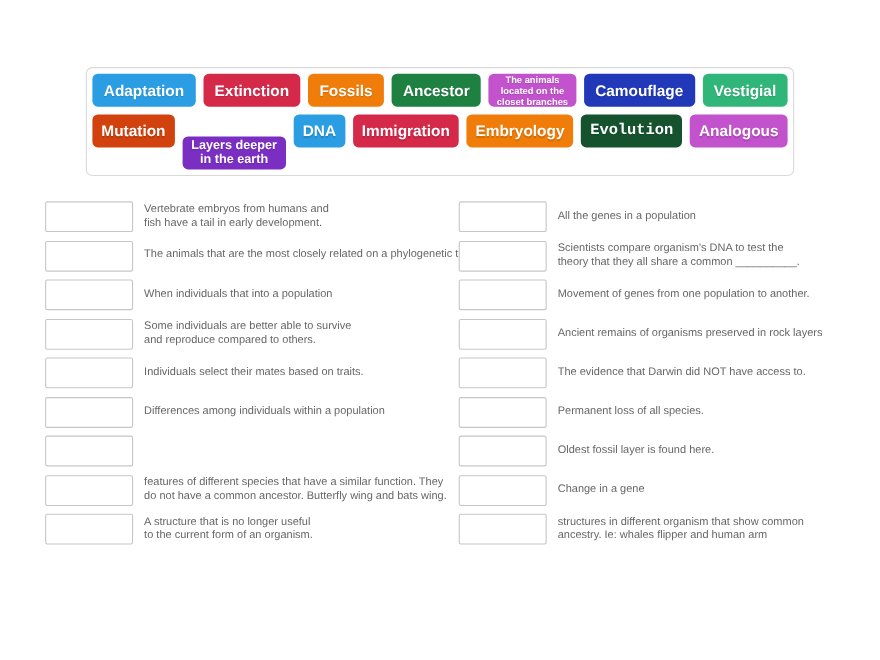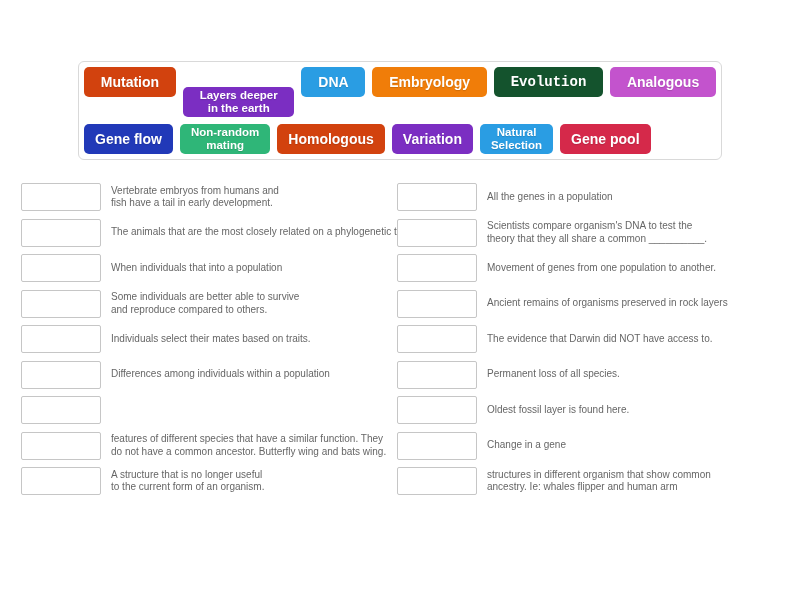--- a/index.html
+++ b/index.html
@@ -32,21 +32,21 @@
     cursor: pointer;
   }
   .grow .tile { flex: 1 1 auto; }
   .tile.small2 { font-size: 11.5px; line-height: 1.12; }
   .tile.small3 { font-size: 8.5px; line-height: 1.18; padding: 2px 5px; }
   .row3 .tile { padding: 2px 11px; }
 
   
   .defs {
     position: absolute;
-    left: 21px; top: 183px;
+    left: 41px; top: 183px;
     display: flex;
     gap: 8px;
   }
   .def-col { width: 368px; }
   .def-col.right { width: 382px; }
   .def-row {
     display: flex;
     align-items: center;
     min-height: 28px;
     margin-bottom: 7.5px;
@@ -64,37 +64,39 @@
     line-height: 12.5px;
     color: #666666;
     white-space: pre;
   }
 </style>
 </head>
 <body>
 
 <div class="word-bank">
   <div class="tile-row grow">
+    <div class="tile" style="background-color: rgb(42, 157, 227);">Adaptation</div>
+    <div class="tile" style="background-color: rgb(213, 41, 74);">Extinction</div>
+    <div class="tile" style="background-color: rgb(240, 125, 9);">Fossils</div>
+    <div class="tile" style="background-color: rgb(30, 129, 66);">Ancestor</div>
+    <div class="tile small3" style="background-color: rgb(195, 83, 205);">The animals
+located on the
+closet branches</div>
+    <div class="tile" style="background-color: rgb(33, 57, 184);">Camouflage</div>
+    <div class="tile" style="background-color: rgb(47, 182, 120);">Vestigial</div>
+  </div>
+  <div class="tile-row grow">
     <div class="tile" style="background-color: rgb(210, 66, 14);">Mutation</div>
     <div class="tile small2" style="background-color: rgb(123, 46, 194); margin-top: 20px;">Layers deeper
 in the earth</div>
     <div class="tile" style="background-color: rgb(42, 157, 227);">DNA</div>
+    <div class="tile" style="background-color: rgb(213, 41, 74);">Immigration</div>
     <div class="tile" style="background-color: rgb(240, 125, 9);">Embryology</div>
     <div class="tile" style="background-color: #14532d; font-family: Liberation Mono, monospace;">Evolution</div>
     <div class="tile" style="background-color: rgb(195, 83, 205);">Analogous</div>
-  </div>
-  <div class="tile-row row3">
-    <div class="tile" style="background-color: rgb(33, 57, 184);">Gene flow</div>
-    <div class="tile small2" style="background-color: rgb(47, 182, 120);">Non-random
-mating</div>
-    <div class="tile" style="background-color: rgb(210, 66, 14);">Homologous</div>
-    <div class="tile" style="background-color: rgb(123, 46, 194);">Variation</div>
-    <div class="tile small2" style="background-color: rgb(42, 157, 227);">Natural
-Selection</div>
-    <div class="tile" style="background-color: rgb(213, 41, 74);">Gene pool</div>
   </div>
 </div>
 
 <div class="defs">
   <div class="def-col">
     <div class="def-row">
       <div class="answer-box"></div>
       <div class="def-text">Vertebrate embryos from humans and
 fish have a tail in early development.</div>
     </div>

